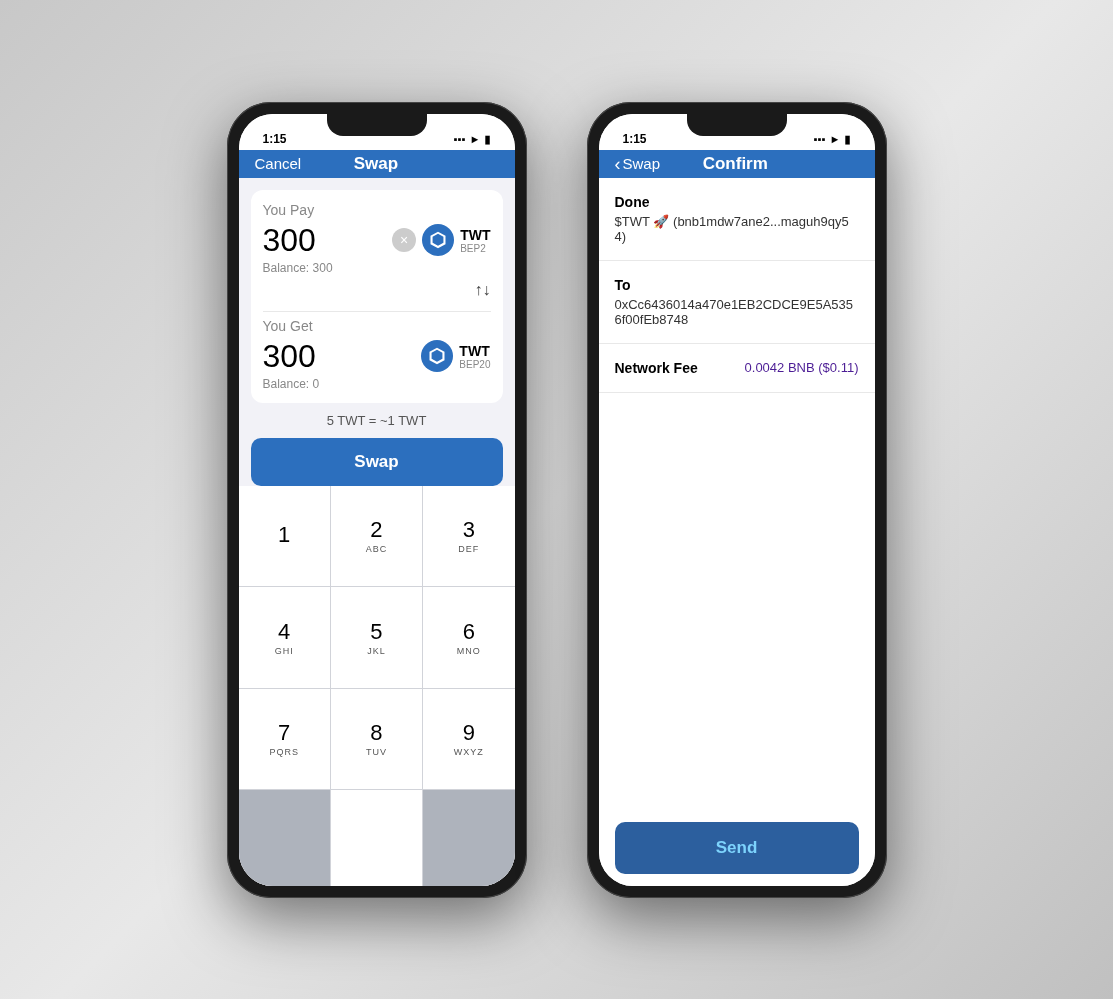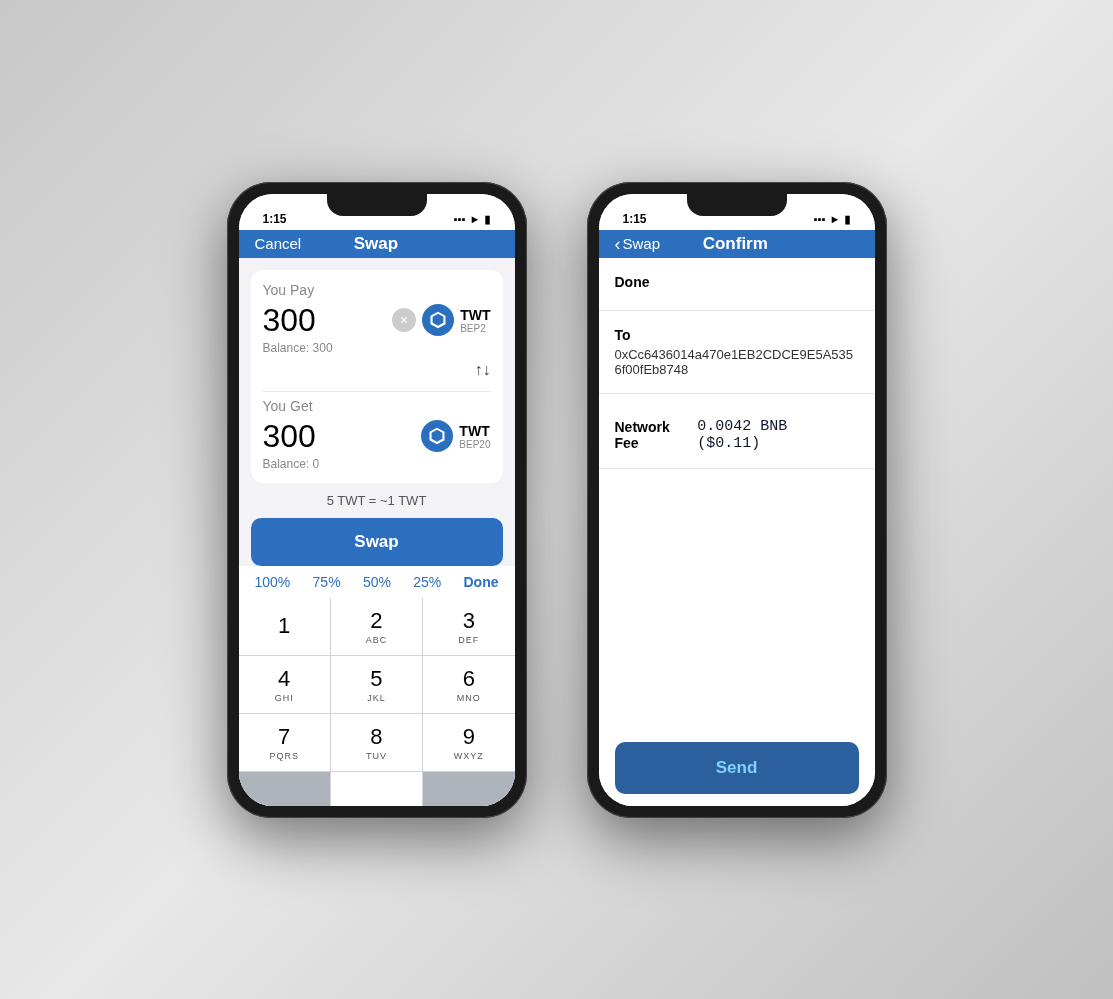--- a/index.html
+++ b/index.html
@@ -10,21 +10,21 @@
       display: flex;
       align-items: center;
       justify-content: center;
       gap: 60px;
       font-family: -apple-system, BlinkMacSystemFont, 'Helvetica Neue', Arial, sans-serif;
     }
 
     
     .phone {
       width: 300px;
-      height: 636px;
+      height: 796px;
       background: #1a1a1a;
       border-radius: 44px;
       padding: 12px;
       box-shadow: 0 20px 60px rgba(0,0,0,0.5), inset 0 0 0 1px #444;
       position: relative;
       display: flex;
       flex-direction: column;
     }
 
     .phone-inner {
@@ -326,33 +326,31 @@
       color: #333;
       word-break: break-all;
     }
 
     .confirm-fee-row {
       padding: 16px;
       display: flex;
       justify-content: space-between;
       align-items: center;
       border-bottom: 1px solid #e8e8e8;
-      margin-top: 8px;
     }
 
     .confirm-fee-label {
       font-size: 14px;
       font-weight: 600;
       color: #000;
     }
 
     .confirm-fee-value {
-      font-size: 15px;
-      color: #0f172a;
-      font-family: Liberation Mono, monospace;
+      font-size: 13px;
+      color: #4c1d95;
     }
 
     .confirm-spacer {
       flex: 1;
     }
 
     .send-button {
       background: #2c5f9e;
       color: #7dd3fc;
       border: none;
@@ -432,27 +430,20 @@
               </div>
             </div>
           </div>
           <div class="swap-balance">Balance: 0</div>
         </div>
 
         <div class="exchange-rate">5 TWT = ~1 TWT</div>
 
         <button class="swap-button">Swap</button>
 
-        <div class="percent-row">
-          <span class="percent-btn">100%</span>
-          <span class="percent-btn">75%</span>
-          <span class="percent-btn">50%</span>
-          <span class="percent-btn">25%</span>
-          <span class="done-btn">Done</span>
-        </div>
 
         <div class="keypad">
           <div class="key">
             <span class="key-number">1</span>
             <span class="key-letters"></span>
           </div>
           <div class="key">
             <span class="key-number">2</span>
             <span class="key-letters">ABC</span>
           </div>
@@ -520,20 +511,21 @@
       </div>
       <span class="nav-title">Confirm</span>
       <span style="width:48px;"></span>
     </div>
 
     <div class="confirm-content">
 
 
       <div class="confirm-detail-section">
         <div class="confirm-detail-label">Done</div>
+        <div class="confirm-detail-value">$TWT 🚀 (bnb1mdw7ane2...maguh9qy54)</div>
       </div>
 
       <div class="confirm-detail-section">
         <div class="confirm-detail-label">To</div>
         <div class="confirm-detail-value">0xCc6436014a470e1EB2CDCE9E5A5356f00fEb8748</div>
       </div>
 
       <div class="confirm-fee-row">
         <span class="confirm-fee-label">Network Fee</span>
         <span class="confirm-fee-value">0.0042 BNB ($0.11)</span>

